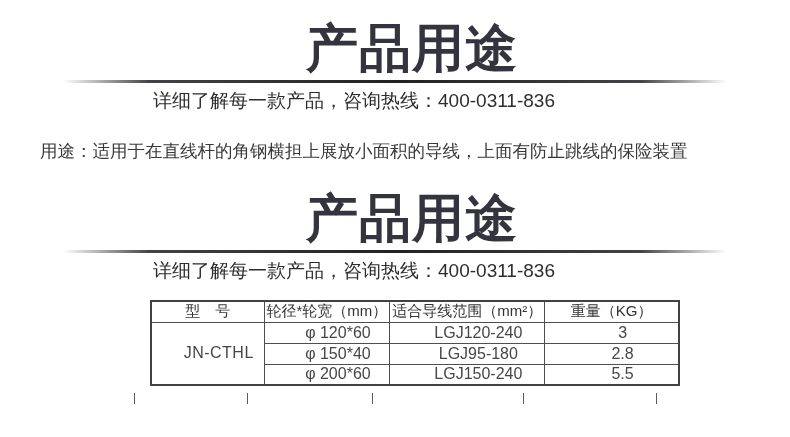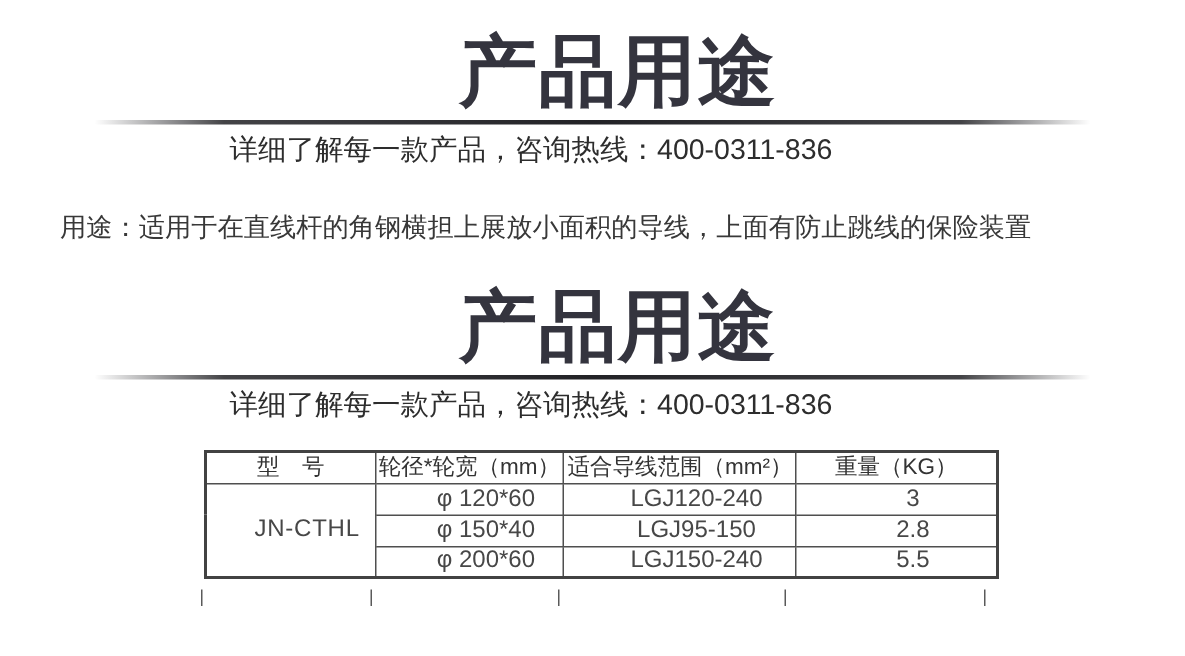--- a/index.html
+++ b/index.html
@@ -44,21 +44,21 @@
   #hotline-usage { top: 90px; }
   #hotline-specs { top: 260px; }
   .usage-desc {
     position: absolute; left: 40px; top: 140px; right: 20px;
     font-size: 17.5px;
     color: #383838;
     line-height: 22px;
     text-align: left;
   }
   table.specs {
-    position: absolute; left: 136px; top: 300px;
+    position: absolute; left: 150px; top: 300px;
     border-collapse: collapse;
     table-layout: fixed;
   }
   table.specs { border: 2px solid #424242; }
   table.specs th, table.specs td {
     border: 1px solid #4f4f4f;
     text-align: center;
     vertical-align: middle;
     height: 21px;
     padding: 0 2px;
@@ -120,21 +120,21 @@
   </thead>
   <tbody>
     <tr>
       <td class="model-cell" rowspan="3">JN-CTHL</td>
       <td>φ 120*60</td>
       <td>LGJ120-240</td>
       <td>3</td>
     </tr>
     <tr>
       <td>φ 150*40</td>
-      <td>LGJ95-150</td>
+      <td>LGJ95-180</td>
       <td>2.8</td>
     </tr>
     <tr>
       <td>φ 200*60</td>
       <td>LGJ150-240</td>
       <td>5.5</td>
     </tr>
   </tbody>
 </table>
 

